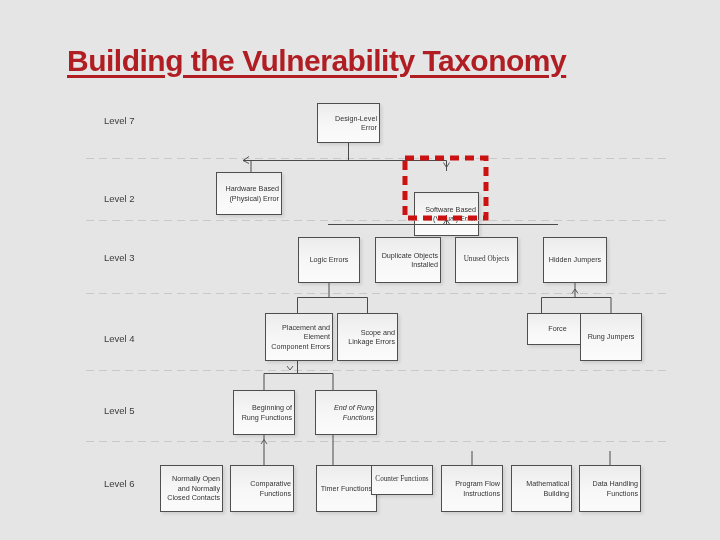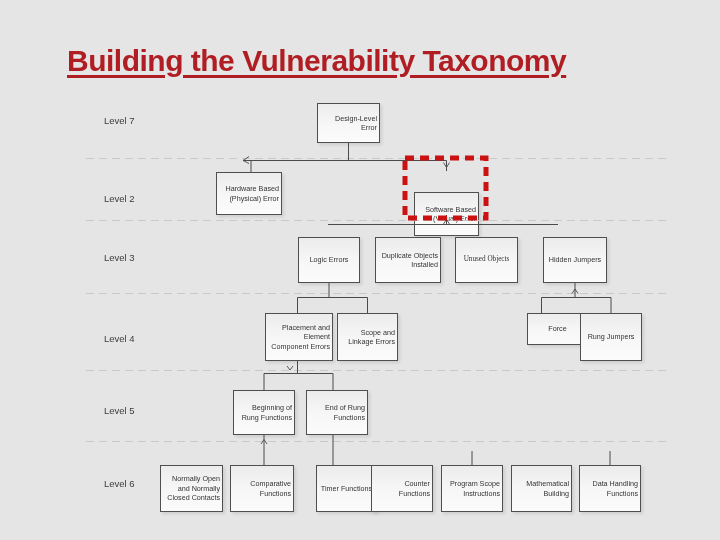--- a/index.html
+++ b/index.html
@@ -34,25 +34,25 @@
   #n-software     {left:414px;top:171px;width:65px;height:44px;margin-top:21px;}
   #n-logic        {left:298px;top:237px;width:62px;height:46px;}
   #n-duplicate    {left:375px;top:237px;width:66px;height:46px;}
   #n-unused       {left:455px;top:237px;width:63px;height:46px;font-family:Liberation Serif, serif;}
   #n-hidden       {left:543px;top:237px;width:64px;height:46px;}
   #n-placement    {left:265px;top:313px;width:68px;height:48px;}
   #n-scope        {left:337px;top:313px;width:61px;height:48px;}
   #n-force        {left:511px;top:313px;width:61px;height:32px;margin-left:16px;}
   #n-rungjumpers  {left:580px;top:313px;width:62px;height:48px;}
   #n-beginning    {left:233px;top:390px;width:62px;height:45px;}
-  #n-end          {left:306px;top:390px;width:62px;height:45px;}
+  #n-end          {left:315px;top:390px;width:62px;height:45px;font-style:italic;}
   #n-contacts     {left:160px;top:465px;width:63px;height:47px;}
   #n-comparative  {left:230px;top:465px;width:64px;height:47px;}
   #n-timer        {left:316px;top:465px;width:61px;height:47px;}
-  #n-counter      {left:371px;top:465px;width:62px;height:47px;}
+  #n-counter      {left:371px;top:465px;width:62px;height:30px;font-family:Liberation Serif, serif;}
   #n-programflow  {left:441px;top:465px;width:62px;height:47px;}
   #n-mathematical {left:511px;top:465px;width:61px;height:47px;}
   #n-datahandling {left:579px;top:465px;width:62px;height:47px;}
   .overlay{position:absolute;left:0;top:0;pointer-events:none;z-index:5;}
 </style>
 </head>
 <body>
 
 <div class="slide">
 
@@ -75,21 +75,21 @@
   <div class="node" id="n-placement">Placement and Element Component Errors</div>
   <div class="node" id="n-scope">Scope and Linkage Errors</div>
   <div class="node" id="n-force">Force</div>
   <div class="node" id="n-rungjumpers">Rung Jumpers</div>
   <div class="node" id="n-beginning">Beginning of Rung Functions</div>
   <div class="node" id="n-end">End of Rung Functions</div>
   <div class="node" id="n-contacts">Normally Open and Normally Closed Contacts</div>
   <div class="node" id="n-comparative">Comparative Functions</div>
   <div class="node" id="n-timer">Timer Functions</div>
   <div class="node" id="n-counter">Counter Functions</div>
-  <div class="node" id="n-programflow">Program Scope Instructions</div>
+  <div class="node" id="n-programflow">Program Flow Instructions</div>
   <div class="node" id="n-mathematical">Mathematical Building</div>
   <div class="node" id="n-datahandling">Data Handling Functions</div>
 
   <svg class="overlay" width="720" height="540" viewBox="0 0 720 540">
 
     <g stroke="#c9c9c9" stroke-width="1.2" stroke-dasharray="8 5">
       <line x1="86" y1="158.5" x2="667" y2="158.5"></line>
       <line x1="86" y1="220.5" x2="667" y2="220.5"></line>
       <line x1="86" y1="293.5" x2="667" y2="293.5"></line>
       <line x1="86" y1="370.5" x2="667" y2="370.5"></line>

